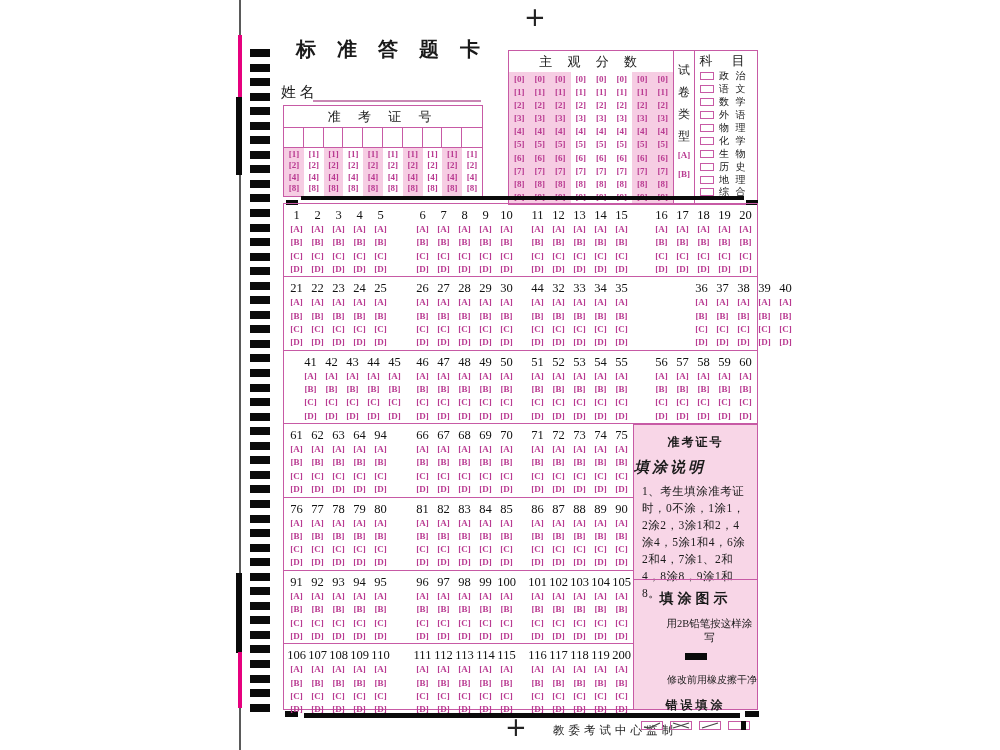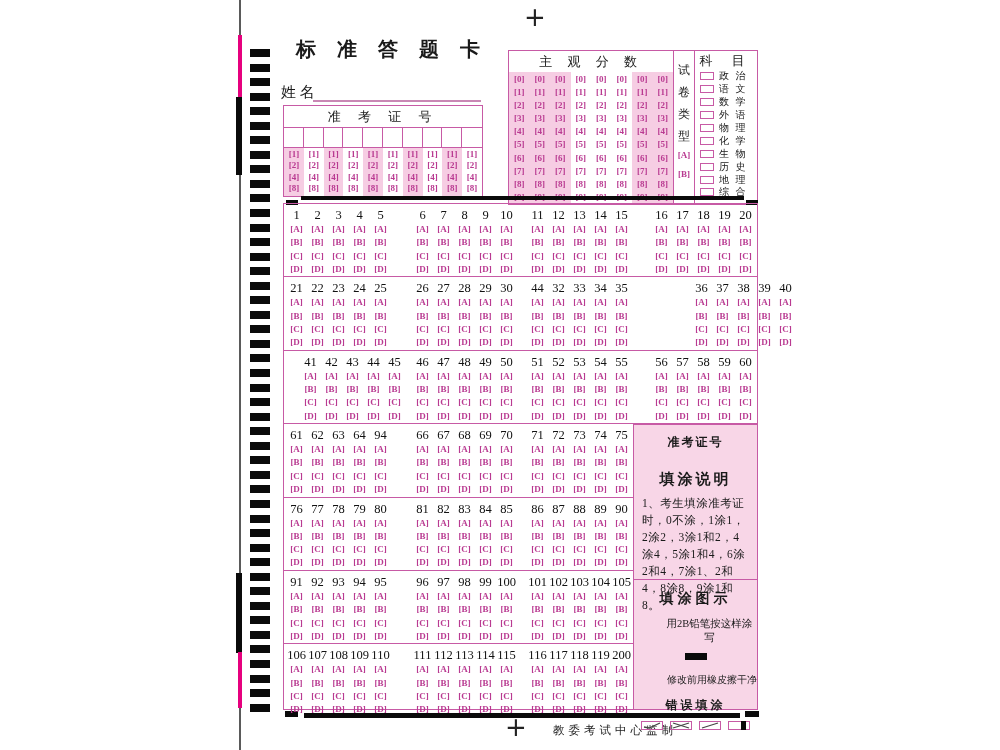--- a/index.html
+++ b/index.html
@@ -80,22 +80,22 @@
   .arow:last-child{height:64px;border-bottom:none;}
   .grp{position:absolute;top:3px;display:grid;grid-template-columns:repeat(5,21px);}
   .qnum{height:16px;line-height:16px;text-align:center;font-size:12.5px;
         font-family:"Liberation Serif",serif;color:#111;}
   .bcell{height:13.3px;line-height:13.3px;}
   
   .panel{position:absolute;left:349px;top:220px;right:0;bottom:0;background:var(--panel);
          border-left:1px solid var(--magb);border-top:1px solid var(--magb);box-sizing:border-box;z-index:2;}
   .p-t1{text-align:center;font-size:12px;font-weight:bold;margin-top:9px;letter-spacing:2px;
         font-family:"Liberation Serif",serif;}
-  .p-t2{text-align:center;font-size:15px;font-weight:bold;margin-top:19px;letter-spacing:3px;
-        font-family:"Liberation Serif",serif;}
+  .p-t2{font-size:15px;font-weight:bold;margin-top:7px;letter-spacing:3px;
+        font-family:"Liberation Serif",serif;font-style:italic;}
   .p-body{font-size:11.5px;line-height:17px;padding:6px 7px 0 8px;text-align:left;
           font-family:"Liberation Serif",serif;letter-spacing:0.5px;}
   .p-div{border-top:1px solid var(--magb);position:absolute;left:0;right:0;top:154px;}
   .p2{position:absolute;top:155px;left:0;right:0;}
   .p-t3{text-align:center;font-size:14px;font-weight:bold;margin-top:10px;letter-spacing:4px;
         font-family:"Liberation Serif",serif;}
   .p-l1{text-align:center;font-size:10.5px;margin-top:9px;font-family:"Liberation Serif",serif;padding-left:28px;}
   .demo-rect{width:22px;height:7px;background:#0a0a0a;margin:8px auto 0 auto;}
   .p-l2{text-align:right;font-size:10px;margin-top:13px;font-family:"Liberation Serif",serif;}
   .p-l3{text-align:center;font-size:12px;font-weight:bold;margin-top:10px;letter-spacing:3px;

